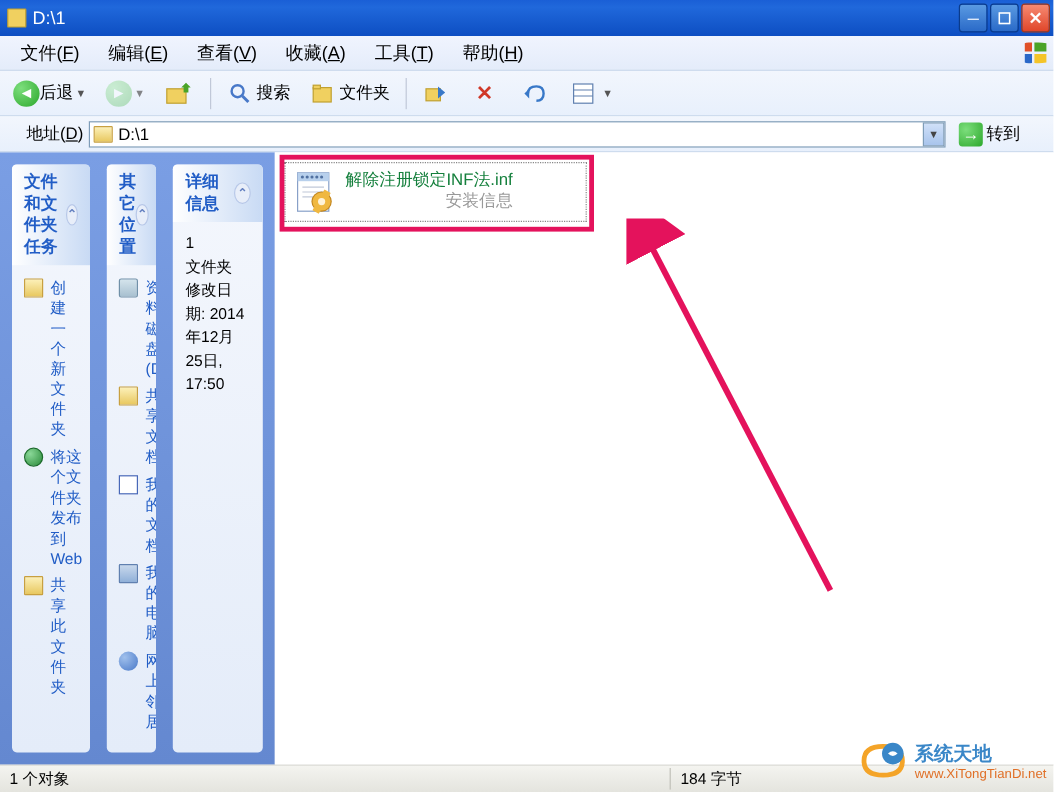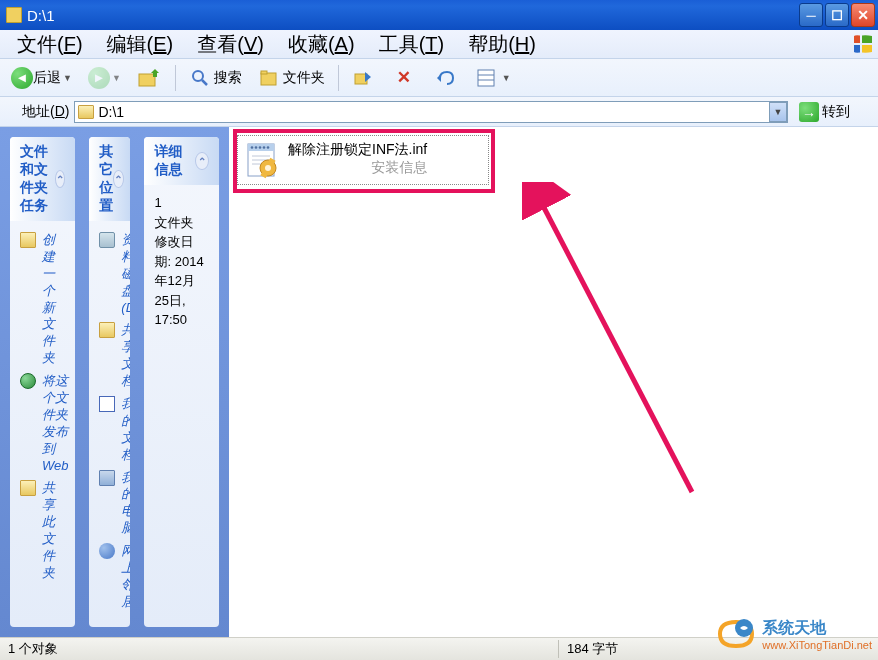--- a/index.html
+++ b/index.html
@@ -9,21 +9,21 @@
     .titlebar { height: 30px; background: linear-gradient(to bottom, #1a5fd6 0%, #2068db 20%, #0d4ec2 100%); display: flex; align-items: center; padding-left: 6px; }
     .titlebar-icon { width: 16px; height: 16px; background: #f0d060; border: 1px solid #c0a030; border-radius: 1px; margin-right: 5px; }
     .titlebar-text { color: #fff; font-size: 15px; flex: 1; }
     .win-btns { display: flex; margin-right: 3px; }
     .win-btn { width: 24px; height: 24px; margin-left: 2px; display: flex; align-items: center; justify-content: center; font-family: Arial; font-weight: bold; }
     .win-min, .win-max { background: linear-gradient(to bottom, #5a9ae2, #2a6ac8); border: 1px solid #0a3b8c; color: #fff; border-radius: 3px; font-size: 13px; }
     .win-close { background: linear-gradient(to bottom, #f68a72, #e0462a); border: 1px solid #a83818; color: #fff; border-radius: 3px; font-size: 14px; }
     
     
     .menubar { height: 29px; background: linear-gradient(to bottom, #f0f4fe, #e4ecfa); border-bottom: 1px solid #c4d4ea; display: flex; align-items: center; padding-left: 5px; position: relative; }
-    .menubar span.menu-item { padding: 4px 12px; color: #000; font-size: 20px; cursor: default; }
+    .menubar span.menu-item { padding: 4px 12px; color: #000; font-size: 15px; cursor: default; }
     .menubar span.menu-item u { text-decoration: underline; }
     .winxp-logo { position: absolute; right: 4px; top: 3px; width: 22px; height: 22px; }
     
     
     .toolbar { height: 38px; background: linear-gradient(to bottom, #f2f6fd, #e8f0fc); border-bottom: 1px solid #c4d4ea; display: flex; align-items: center; padding-left: 5px; gap: 4px; }
     .tb-btn { display: flex; align-items: center; padding: 3px 6px; font-size: 14px; cursor: default; }
     .tb-icon { width: 22px; height: 22px; margin-right: 3px; display: inline-flex; align-items: center; justify-content: center; }
     .green-circle { width: 22px; height: 22px; border-radius: 50%; background: radial-gradient(circle at 30% 30%, #7cde7c, #2ca82c); display: flex; align-items: center; justify-content: center; color: #fff; font-size: 13px; font-weight: bold; }
     .tb-sep { width: 1px; height: 26px; background: #c0c8d8; margin: 0 3px; }
     .dropdown-arrow { font-size: 9px; color: #555; margin-left: 2px; }
@@ -40,29 +40,29 @@
     
     
     .main { display: flex; height: 510px; }
     .sidebar { width: 229px; background: linear-gradient(to bottom, #7a9ee4, #6488d0); padding: 10px; display: flex; flex-direction: row; gap: 14px; }
     .panel { background: linear-gradient(to bottom, #f4f7fd, #e4ecf9); border-radius: 4px; overflow: hidden; }
     .panel-header { background: linear-gradient(to right, #fff, #c8daf4); padding: 6px 10px; display: flex; align-items: center; justify-content: space-between; font-size: 14px; color: #215dc6; font-weight: bold; }
     .panel-header .chevron { width: 18px; height: 18px; border-radius: 50%; background: #e8eef9; border: 1px solid #b8c8e8; display: flex; align-items: center; justify-content: center; font-size: 10px; color: #6480c0; }
     .panel-body { padding: 8px 10px 10px 10px; font-size: 13px; }
     .task-item { display: flex; align-items: flex-start; gap: 6px; padding: 3px 0; color: #215dc6; cursor: default; }
     .task-item .task-icon { width: 16px; height: 16px; flex-shrink: 0; }
-    .task-item .task-text { line-height: 1.3; font-style: italic; }
+    .task-item .task-text { line-height: 1.3; }
     .detail-text { color: #000; line-height: 1.5; }
     
     .content { flex: 1; background: #fff; position: relative; }
     .file-item { position: absolute; left: 8px; top: 8px; width: 252px; display: flex; gap: 6px; padding: 4px; border: 1px dotted #888; background: #fff; }
     .file-highlight { position: absolute; left: 4px; top: 2px; width: 262px; height: 64px; border: 4px solid #e4125c; pointer-events: none; }
     .file-icon { width: 40px; height: 40px; }
     .file-text { font-size: 14px; line-height: 1.3; }
-    .file-text .filename { color: #000000; }
+    .file-text .filename { color: #15803d; }
     .file-text .filetype { color: #999; text-align: right; }
     .arrow-annotation { position: absolute; left: 293px; top: 55px; pointer-events: none; }
     
     
     .statusbar { height: 23px; background: linear-gradient(to bottom, #f4f4f0, #e4e4de); border-top: 1px solid #d0d0c8; display: flex; align-items: center; font-size: 13px; color: #000; }
     .status-cell { padding: 0 8px; }
     .status-cell.left { flex: 1; }
     .status-cell.mid { width: 240px; border-left: 1px solid #c0c0b8; }
     .status-cell.right { width: 80px; border-left: 1px solid #c0c0b8; }
     

